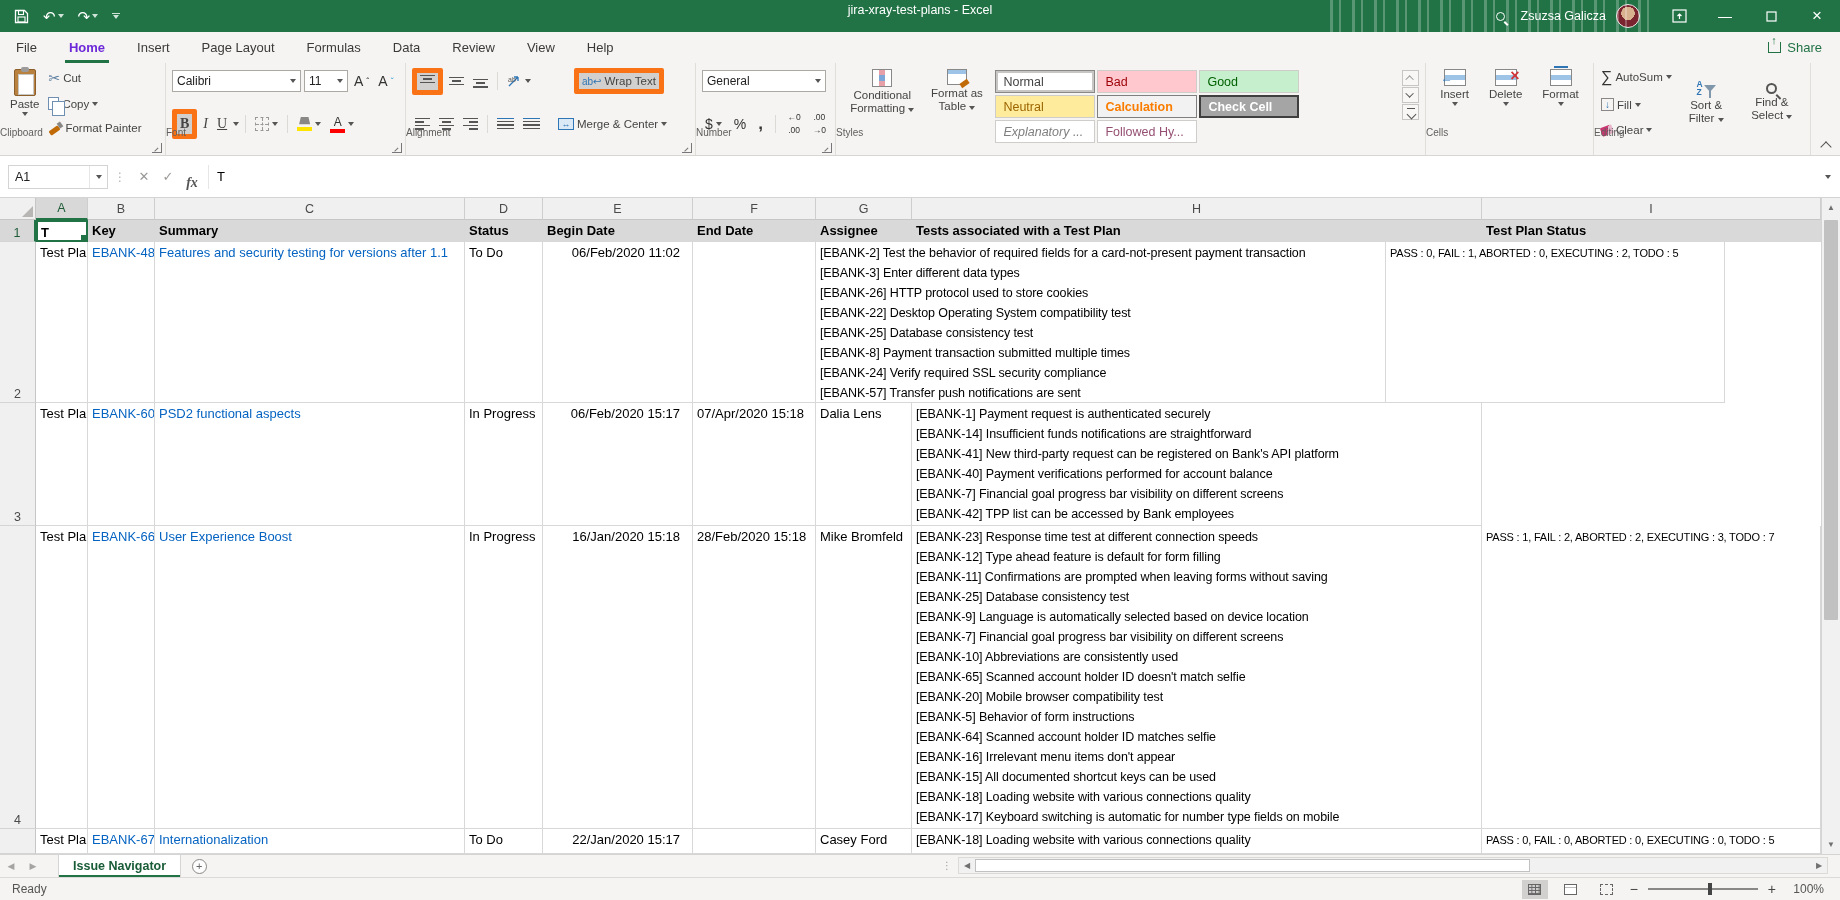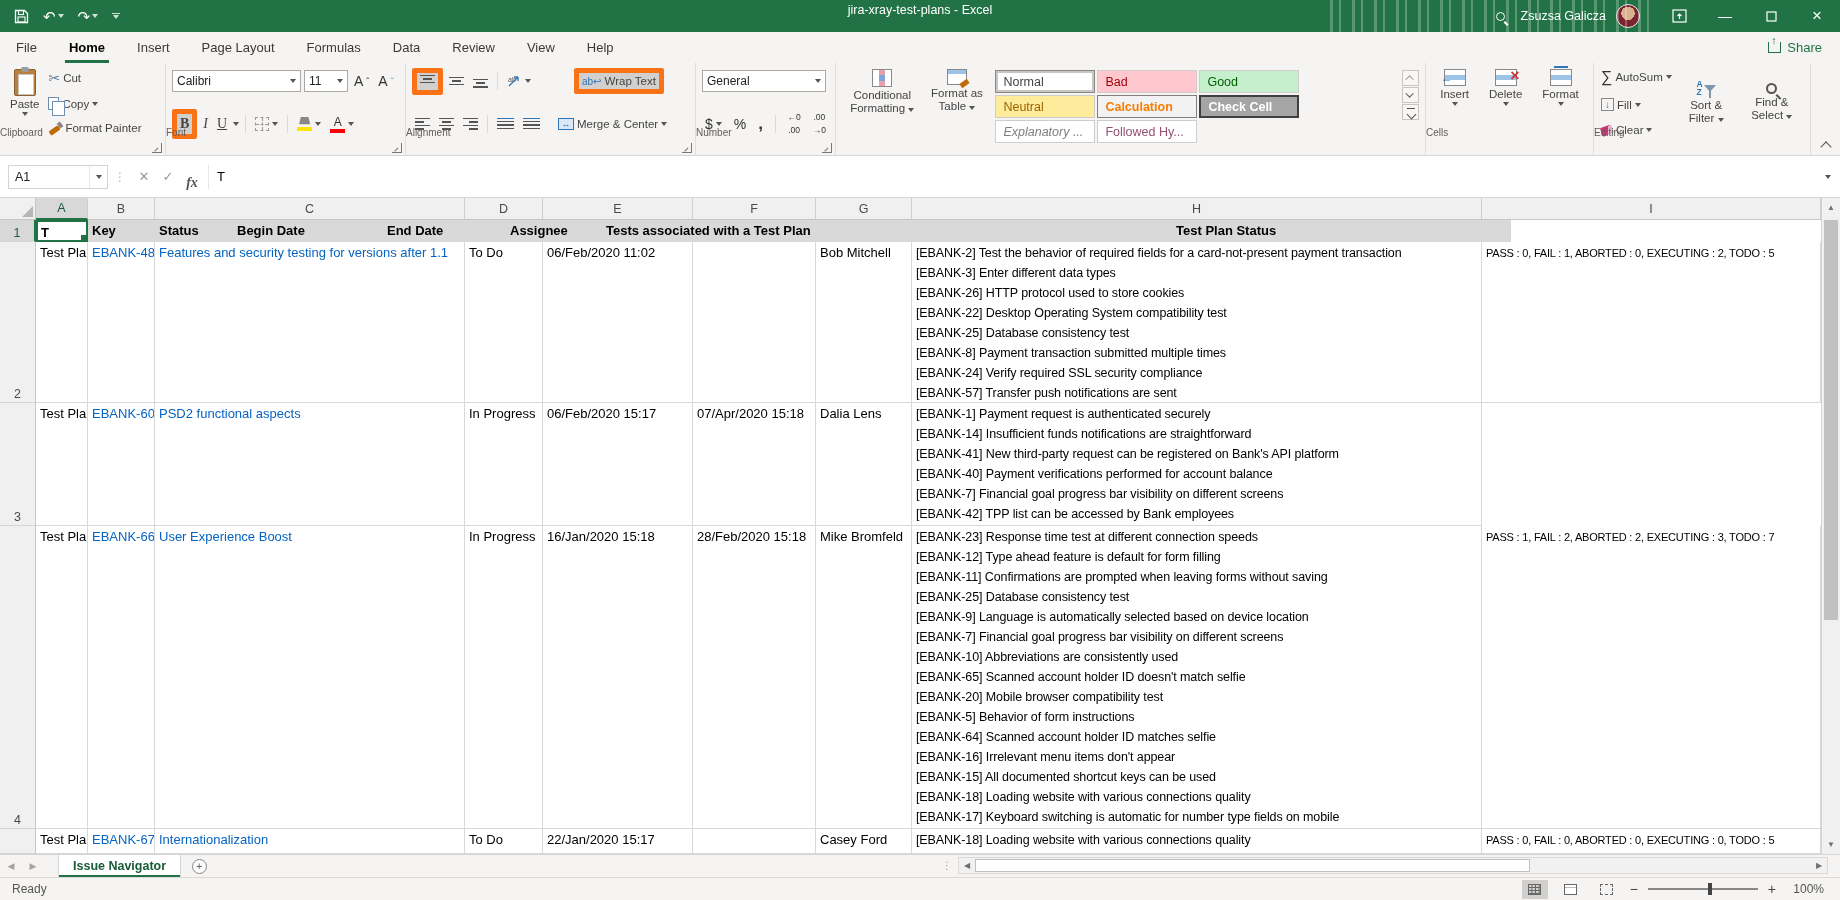--- a/index.html
+++ b/index.html
@@ -22,21 +22,21 @@
   #user-name { font-size:12.5px; margin:0 10px 0 16px; }
   .avatar { width:24px; height:24px; border-radius:50%; border:1px solid #e8e8e8;
     background:radial-gradient(circle at 50% 38%, #d8b18e 0 38%, #7a2430 39% 100%); margin-right:16px; }
   .mag { width:9px; height:9px; border:1.6px solid #fff; border-radius:50%; position:relative; }
   .mag:after { content:""; position:absolute; left:8px; top:8px; width:5px; height:1.6px; background:#fff; transform:rotate(45deg); transform-origin:0 0; }
 
   
   #tabsrow { position:absolute; left:0; top:32px; width:1840px; height:31px; background:#f5f4f2;
     display:flex; align-items:stretch; font-size:13px; color:#3b3a39; }
   .rtab { padding:0 16px; display:flex; align-items:center; position:relative; cursor:default; }
-  .rtab.active { color:#000000; font-weight:bold; }
+  .rtab.active { color:#6d28d9; font-weight:bold; }
   .rtab.active:after { content:""; position:absolute; left:12px; right:12px; bottom:0; height:3px; background:#217346; }
   #share-btn { margin-left:auto; margin-right:18px; display:flex; align-items:center; gap:6px; color:#217346; font-size:13px; }
   .share-ic { width:13px; height:11px; border:1.4px solid #217346; border-top:none; position:relative; }
   .share-ic:after { content:"↑"; position:absolute; left:2px; top:-8px; font-size:11px; color:#217346; }
 
   
   #ribbon { position:absolute; left:0; top:63px; width:1840px; height:93px; background:#f5f4f2;
     border-bottom:1px solid #d8d6d3; display:flex; font-size:11.5px; color:#444; }
   .rgroup { position:relative; border-right:1px solid #e0ded9; padding:3px 4px 16px 4px; display:flex; }
   .glabel { position:absolute; bottom:17px; left:0; right:0; text-align:left; font-size:10px; color:#605e5c; }
@@ -144,21 +144,21 @@
   .xrow { display:flex; }
   .gut { width:36px; background:#f0f0f0; border-right:1px solid #c6c6c6; border-bottom:1px solid #d4d4d4;
     display:flex; align-items:flex-end; justify-content:center; font-size:12.5px; color:#4a4a4a; padding-bottom:1px; }
   .gut.selrow { background:#d8d8d8; border-right:2px solid #217346; color:#1e5c38; }
   .cell { border-right:1px solid #d8d8d8; border-bottom:1px solid #d8d8d8; padding:1px 3px 0 4px;
     font-size:13px; color:#000; overflow:hidden; line-height:20px; white-space:nowrap; }
   .hrow1 .cell { background:#d9d9d9; font-weight:bold; }
   .hrow1 .selcell { background:#fff; border:2px solid #217346; position:relative; padding-left:3px; }
   .selcell:after { content:""; position:absolute; right:-1px; bottom:-1px; width:5px; height:5px; background:#217346; border:1px solid #fff; }
   .link { color:#0563c1; }
-  .numc { padding-right:19px; }
+  .numc { text-align:right; padding-right:12px; }
   .tests { white-space:pre-line; font-size:12.5px; letter-spacing:-0.1px; }
   .statusc { font-size:11px; letter-spacing:-0.2px; }
   
   #vscroll { position:absolute; right:0; top:0; width:19px; height:656px; background:#f1f1f1; border-left:1px solid #d4d4d4; }
   .varrow { position:absolute; left:0; width:18px; height:19px; display:flex; align-items:center; justify-content:center; font-size:8px; color:#707070; }
   #vthumb { position:absolute; left:2px; top:22px; width:14px; height:400px; background:#c1c1c1; border-radius:1px; }
 
   
   #tabstrip { position:absolute; left:0; top:854px; width:1840px; height:23px; background:#f5f4f2;
     border-top:1px solid #d4d4d4; display:flex; align-items:stretch; font-size:12.5px; }
@@ -474,20 +474,21 @@
       <span class="gs">
           <span class="chup"></span>
         </span>
       <span class="gs">
           <span class="chdn"></span>
         </span>
       <span class="gs">
           <span class="chmore"></span>
         </span>
     </div>
+    <span class="glabel">Styles</span>
   </div>
 
   <div class="rgroup" style="width:168px;justify-content:center;gap:8px;">
     <div class="bigbtn">
       <span class="tbl-ic ins"></span>
       <span>Insert</span>
         <span class="cv"></span>
     </div>
     <div class="bigbtn">
       <span class="tbl-ic del"></span>
@@ -570,37 +571,37 @@
       <div class="colhdr cF">F</div>
       <div class="colhdr cG">G</div>
       <div class="colhdr cH">H</div>
       <div class="colhdr cI">I</div>
     </div>
 
     <div class="xrow hrow1" style="height:22px;">
       <div class="gut selrow">1</div>
       <div class="cell cA selcell">T</div>
       <div class="cell cB">Key</div>
+      <div class="cell cC">Summary</div>
       <div class="cell cD">Status</div>
       <div class="cell cE">Begin Date</div>
       <div class="cell cF">End Date</div>
       <div class="cell cG">Assignee</div>
       <div class="cell cH">Tests associated with a Test Plan</div>
       <div class="cell cI">Test Plan Status</div>
     </div>
 
     <div class="xrow" style="height:161px;">
       <div class="gut">2</div>
       <div class="cell cA">Test Plan</div>
       <div class="cell cB link">EBANK-48</div>
       <div class="cell cC link">Features and security testing for versions after 1.1</div>
       <div class="cell cD">To Do</div>
       <div class="cell cE numc">06/Feb/2020 11:02</div>
       <div class="cell cF numc"></div>
-      <div class="cell cG">Bob Mitchell</div>
       <div class="cell cH tests">[EBANK-2] Test the behavior of required fields for a card-not-present payment transaction
 [EBANK-3] Enter different data types
 [EBANK-26] HTTP protocol used to store cookies
 [EBANK-22] Desktop Operating System compatibility test
 [EBANK-25] Database consistency test
 [EBANK-8] Payment transaction submitted multiple times
 [EBANK-24] Verify required SSL security compliance
 [EBANK-57] Transfer push notifications are sent</div>
       <div class="cell cI statusc">PASS : 0, FAIL : 1, ABORTED : 0, EXECUTING : 2, TODO : 5</div>
     </div>

